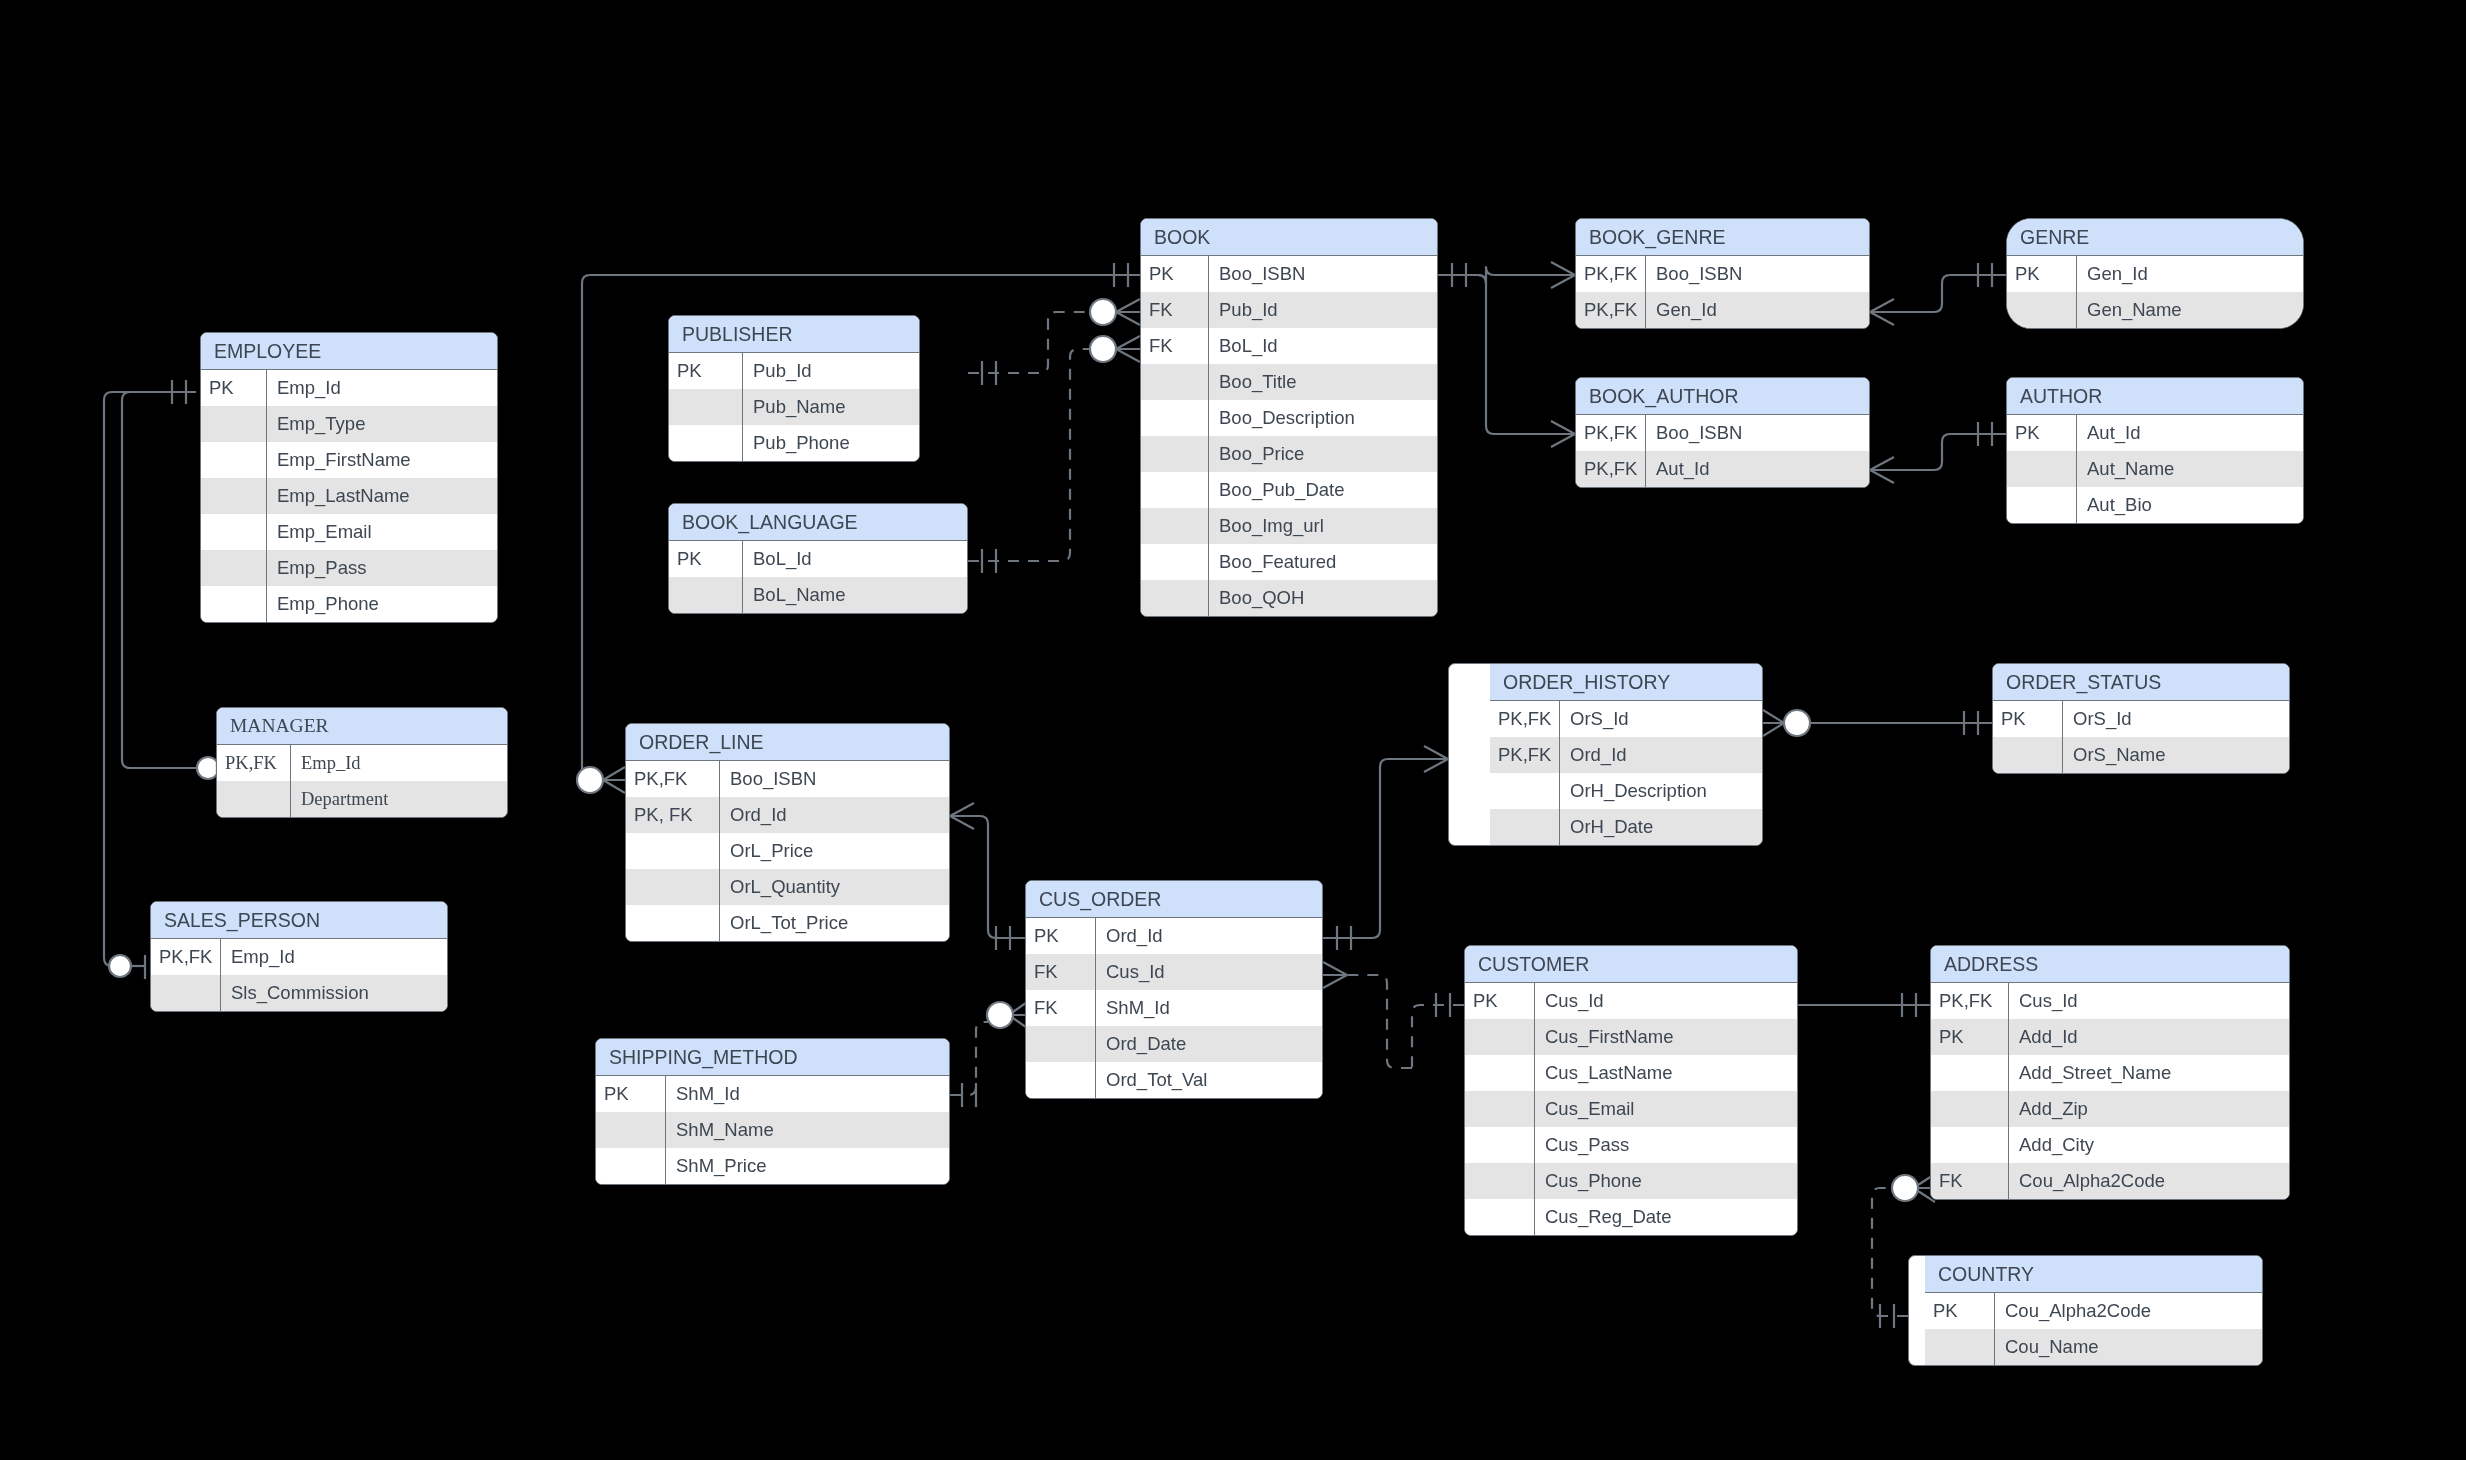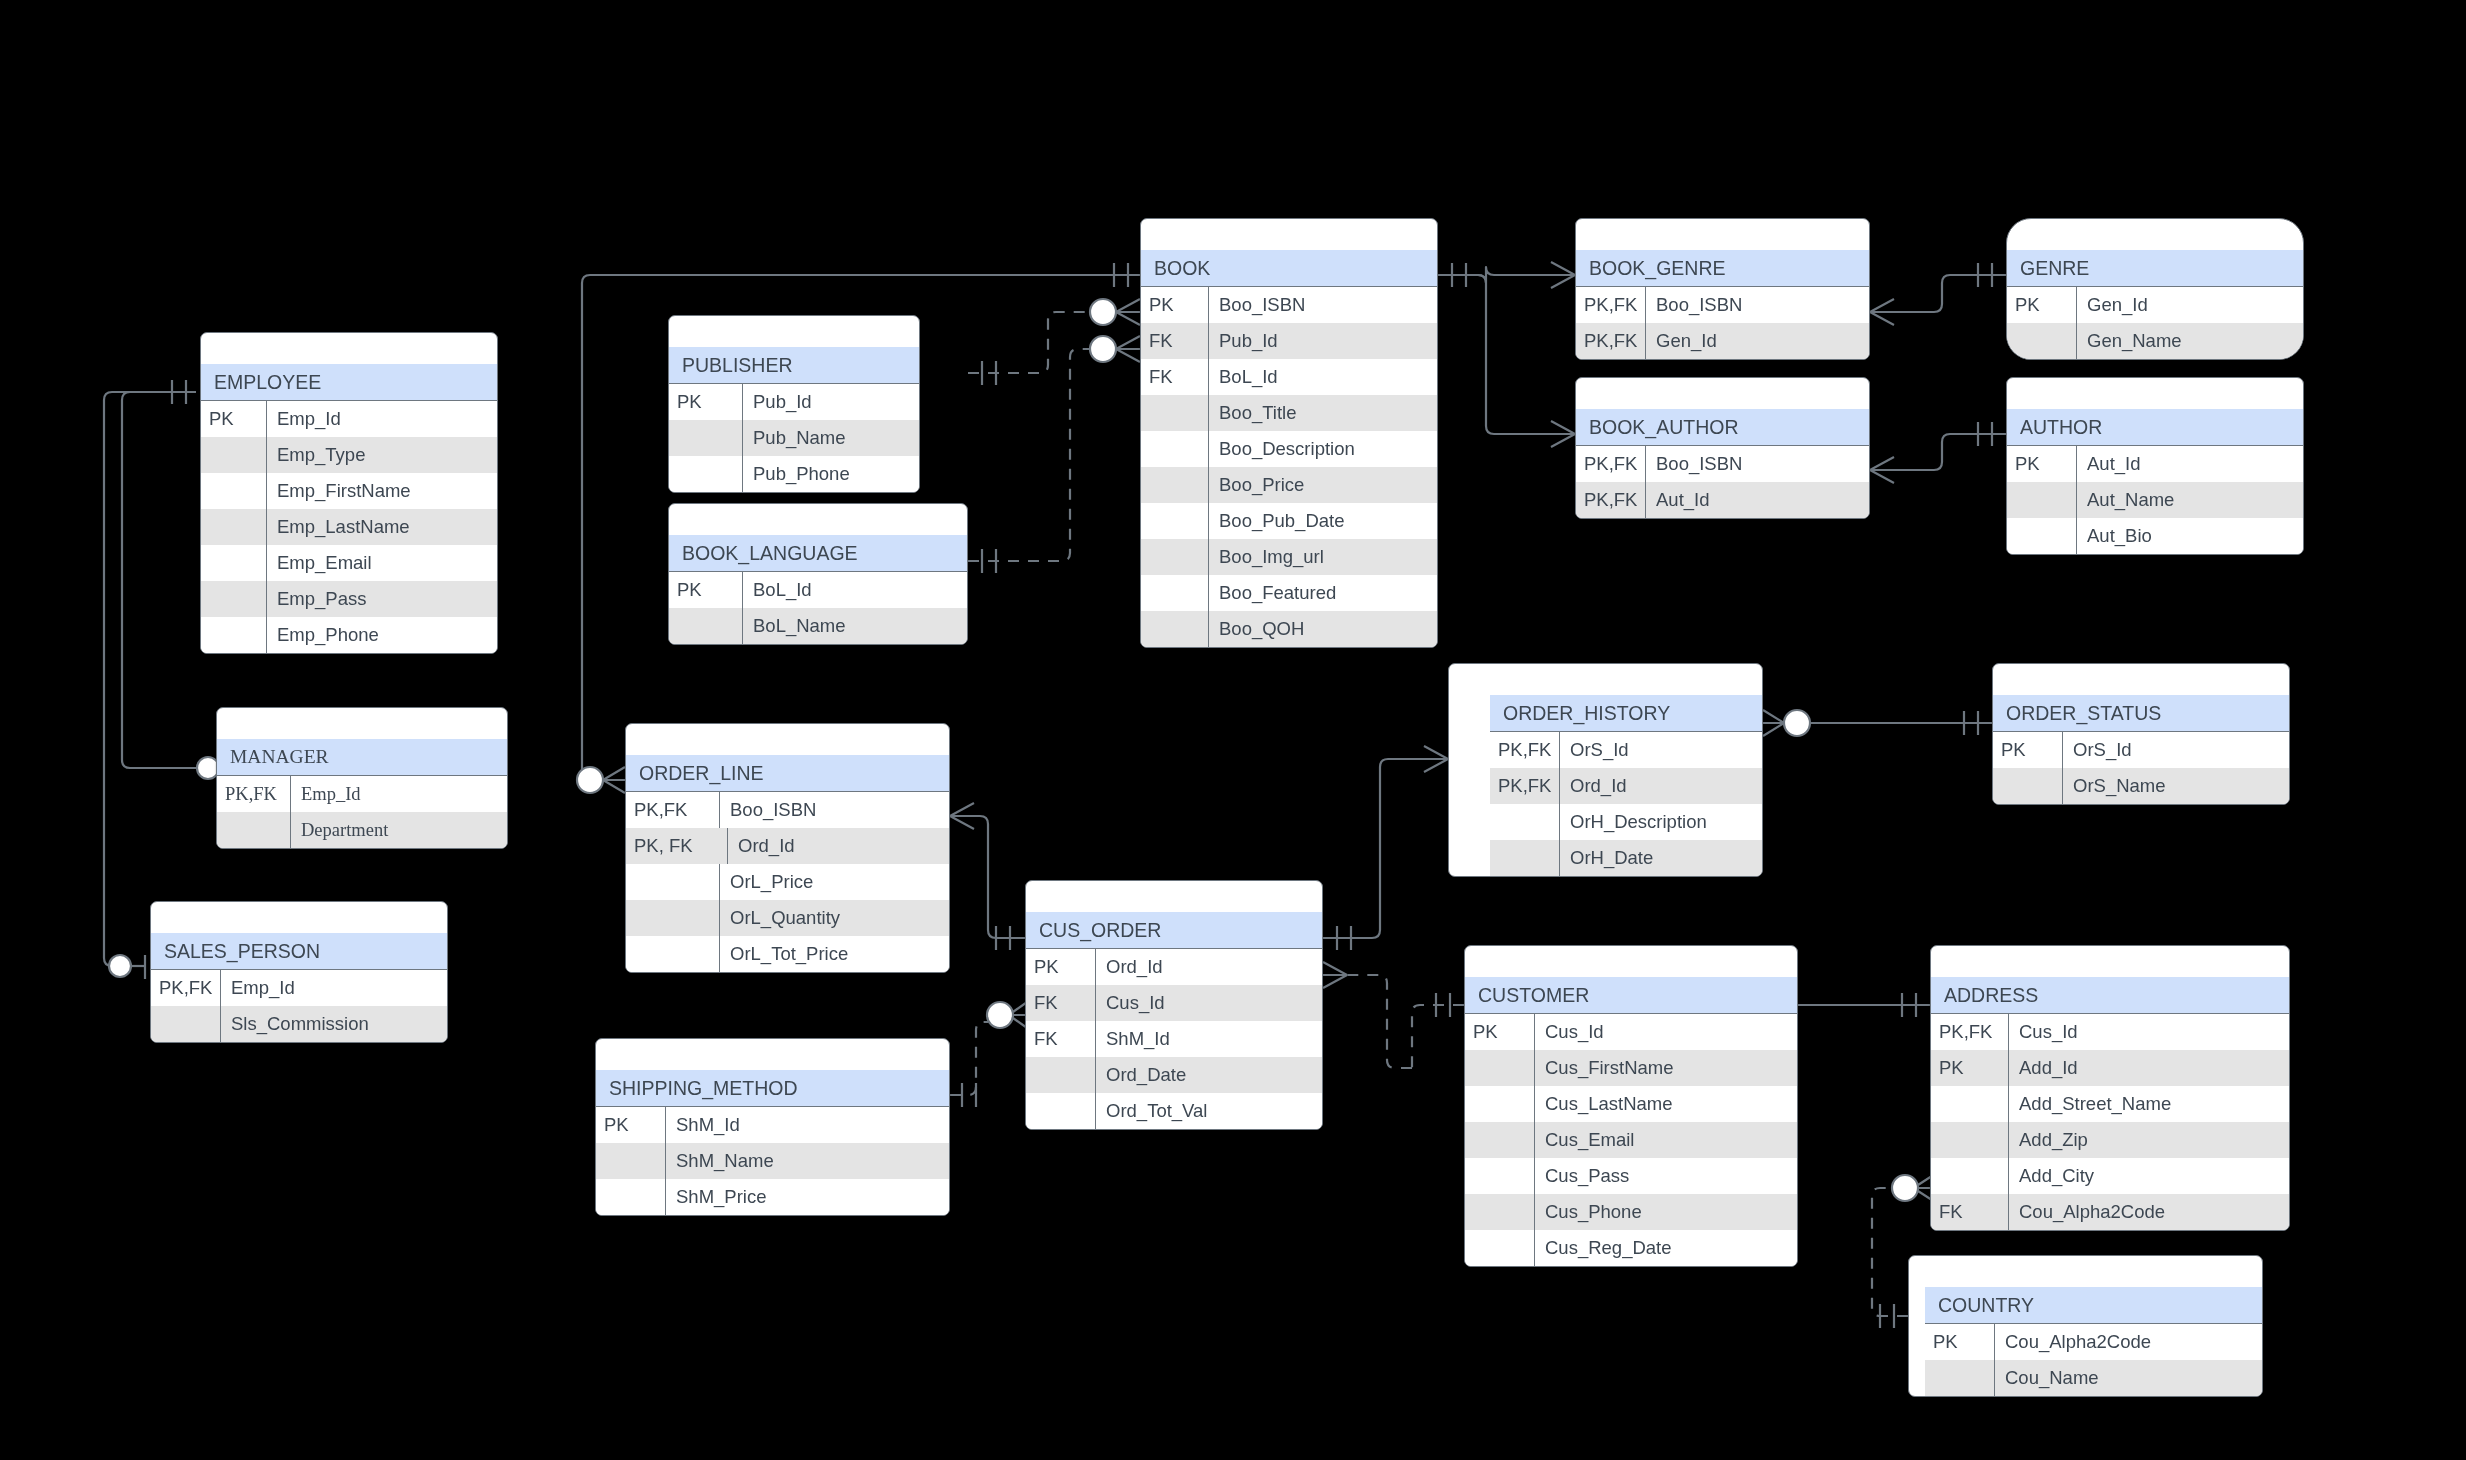--- a/index.html
+++ b/index.html
@@ -39,21 +39,20 @@
   .ent-title {
     height: 37px;
     background: #cfe0fb;
     border-bottom: 1.4px solid #6e7780;
     display: flex;
     align-items: center;
     padding-left: 13px;
     font-size: 19.5px;
     color: #3d4752;
     white-space: nowrap;
-    margin-top: 31px;
   }
   .ent-rows { display: block; }
   .ent-row {
     display: flex;
     height: 36px;
     align-items: stretch;
     background: #ffffff;
   }
   .ent-row.alt { background: #e4e4e4; }
   .row-key {
@@ -402,21 +401,21 @@
         </div>
       </div>
       <div class="entity" style="left: 625px; top: 723px; width: 325px;">
         <div class="ent-title">ORDER_LINE</div>
         <div class="ent-rows">
           <div class="ent-row">
             <div class="row-key" style="width: 94px;">PK,FK</div>
             <div class="row-attr">Boo_ISBN</div>
           </div>
           <div class="ent-row alt">
-            <div class="row-key" style="width: 102px;">PK, FK</div>
+            <div class="row-key" style="width: 94px;">PK, FK</div>
             <div class="row-attr">Ord_Id</div>
           </div>
           <div class="ent-row">
             <div class="row-key" style="width: 94px;"></div>
             <div class="row-attr">OrL_Price</div>
           </div>
           <div class="ent-row alt">
             <div class="row-key" style="width: 94px;"></div>
             <div class="row-attr">OrL_Quantity</div>
           </div>

